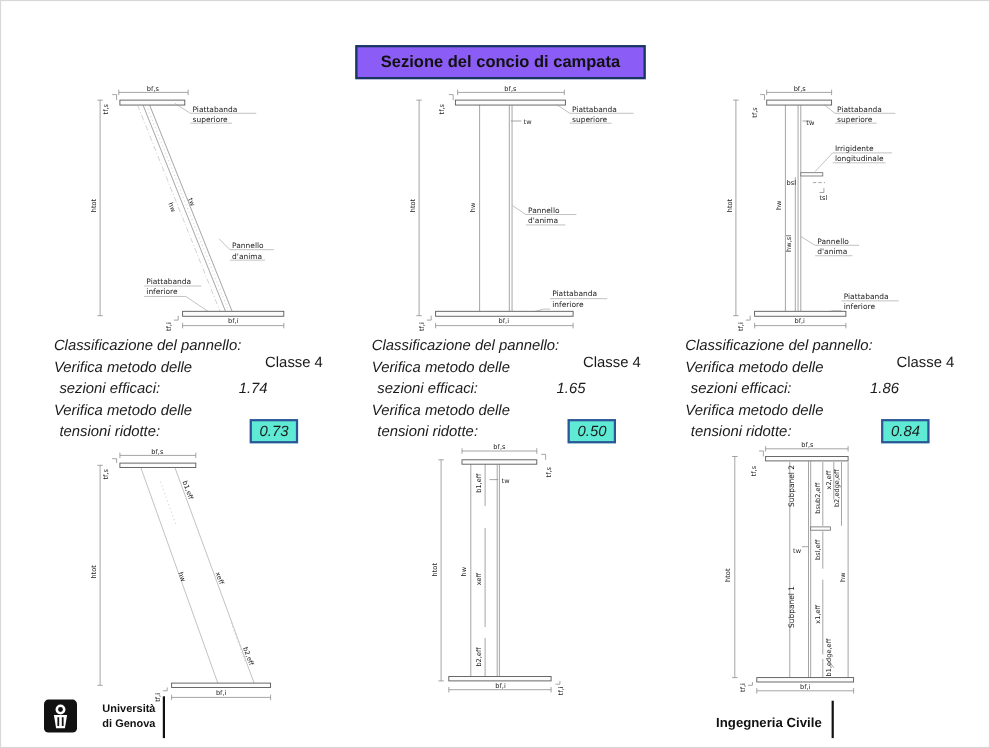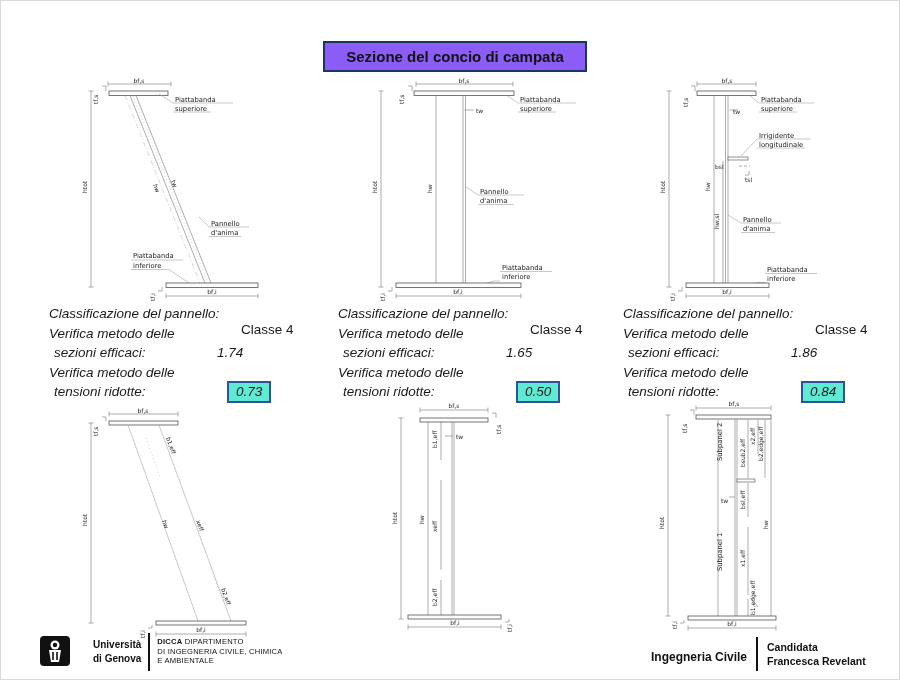--- a/index.html
+++ b/index.html
@@ -356,29 +356,20 @@
       <circle cx="16" cy="12" r="2.2" fill="#111"></circle>
       <path d="M10 17 h12 l-2 12 h-8 z" fill="#fff"></path>
       <rect x="13.2" y="19" width="1.6" height="8" fill="#111"></rect>
       <rect x="17.2" y="19" width="1.6" height="8" fill="#111"></rect>
     </svg>
     <div class="uni-name">
       <div>Università</div>
       <div>di Genova</div>
     </div>
     <div class="foot-divider"></div>
-    <div class="dept">
-      <div><b>DICCA</b><span> DIPARTIMENTO</span></div>
-      <div>DI INGEGNERIA CIVILE, CHIMICA</div>
-      <div>E AMBIENTALE</div>
-    </div>
   </div>
 
   <div class="footer-right">
     <div class="course">Ingegneria Civile</div>
     <div class="fr-divider"></div>
-    <div class="candidate">
-      <div>Candidata</div>
-      <div>Francesca Revelant</div>
-    </div>
   </div>
 
 </div>
 
 </body></html>

